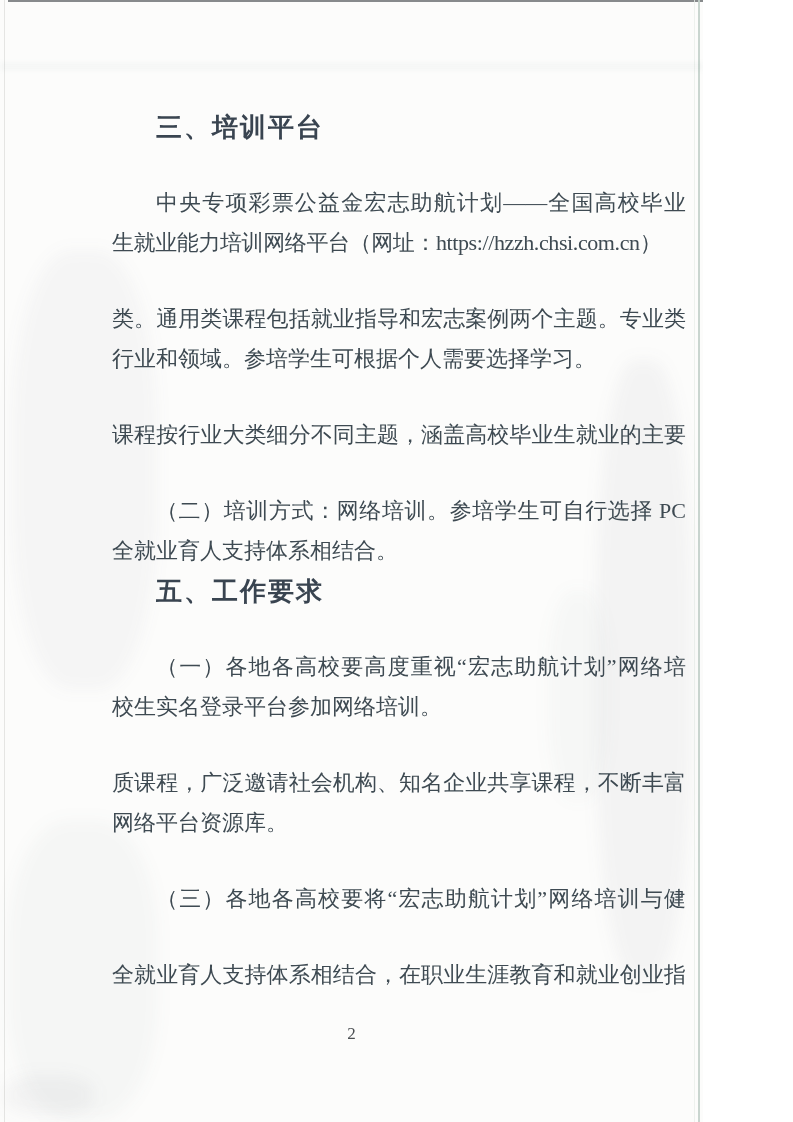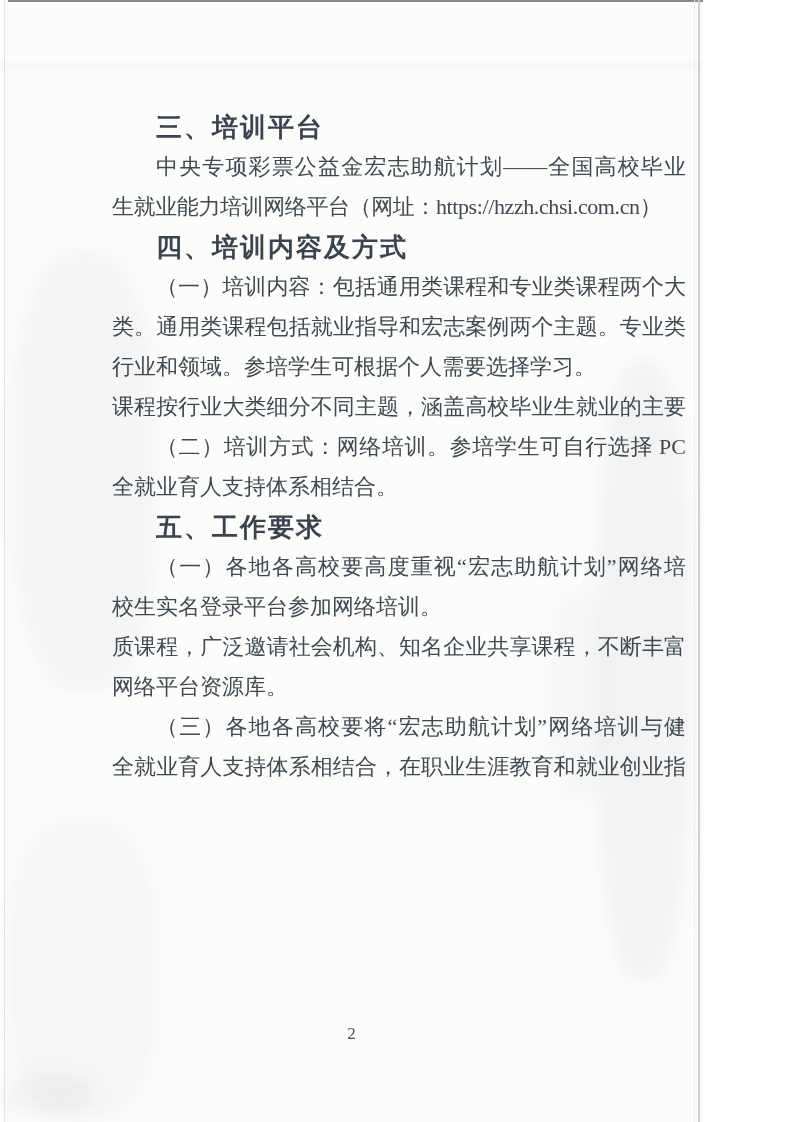--- a/index.html
+++ b/index.html
@@ -67,20 +67,21 @@
     font-weight: 700;
     font-size: 26px;
     letter-spacing: 2px;
     color: #394450;
   }
   .line.indent { text-indent: 44px; }
   .line.just {
     text-align: justify;
     text-align-last: justify;
     text-justify: inter-character;
+    margin-top: 36px;
   }
   .line.tight { letter-spacing: -0.4px; }
 
   .page-number {
     position: absolute;
     top: 1022px;
     left: 0;
     width: 100%;
     height: 24px;
     line-height: 24px;
@@ -105,22 +106,20 @@
   <div class="blot b3"></div>
   <div class="blot b4"></div>
   <div class="blot b5"></div>
 
   <div class="text-block">
 
     <div class="line heading indent">三、培训平台</div>
     <div class="line just indent">中央专项彩票公益金宏志助航计划——全国高校毕业</div>
     <div class="line tight">生就业能力培训网络平台（网址：https://hzzh.chsi.com.cn）</div>
 
-    <div class="line heading indent">四、培训内容及方式</div>
-    <div class="line just indent">（一）培训内容：包括通用类课程和专业类课程两个大</div>
     <div class="line just">类。通用类课程包括就业指导和宏志案例两个主题。专业类</div>
     <div class="line">行业和领域。参培学生可根据个人需要选择学习。</div>
     <div class="line just">课程按行业大类细分不同主题，涵盖高校毕业生就业的主要</div>
     <div class="line just indent">（二）培训方式：网络培训。参培学生可自行选择 PC</div>
     <div class="line">全就业育人支持体系相结合。</div>
 
     <div class="line heading indent">五、工作要求</div>
     <div class="line just indent">（一）各地各高校要高度重视“宏志助航计划”网络培</div>
     <div class="line">校生实名登录平台参加网络培训。</div>
     <div class="line just">质课程，广泛邀请社会机构、知名企业共享课程，不断丰富</div>

